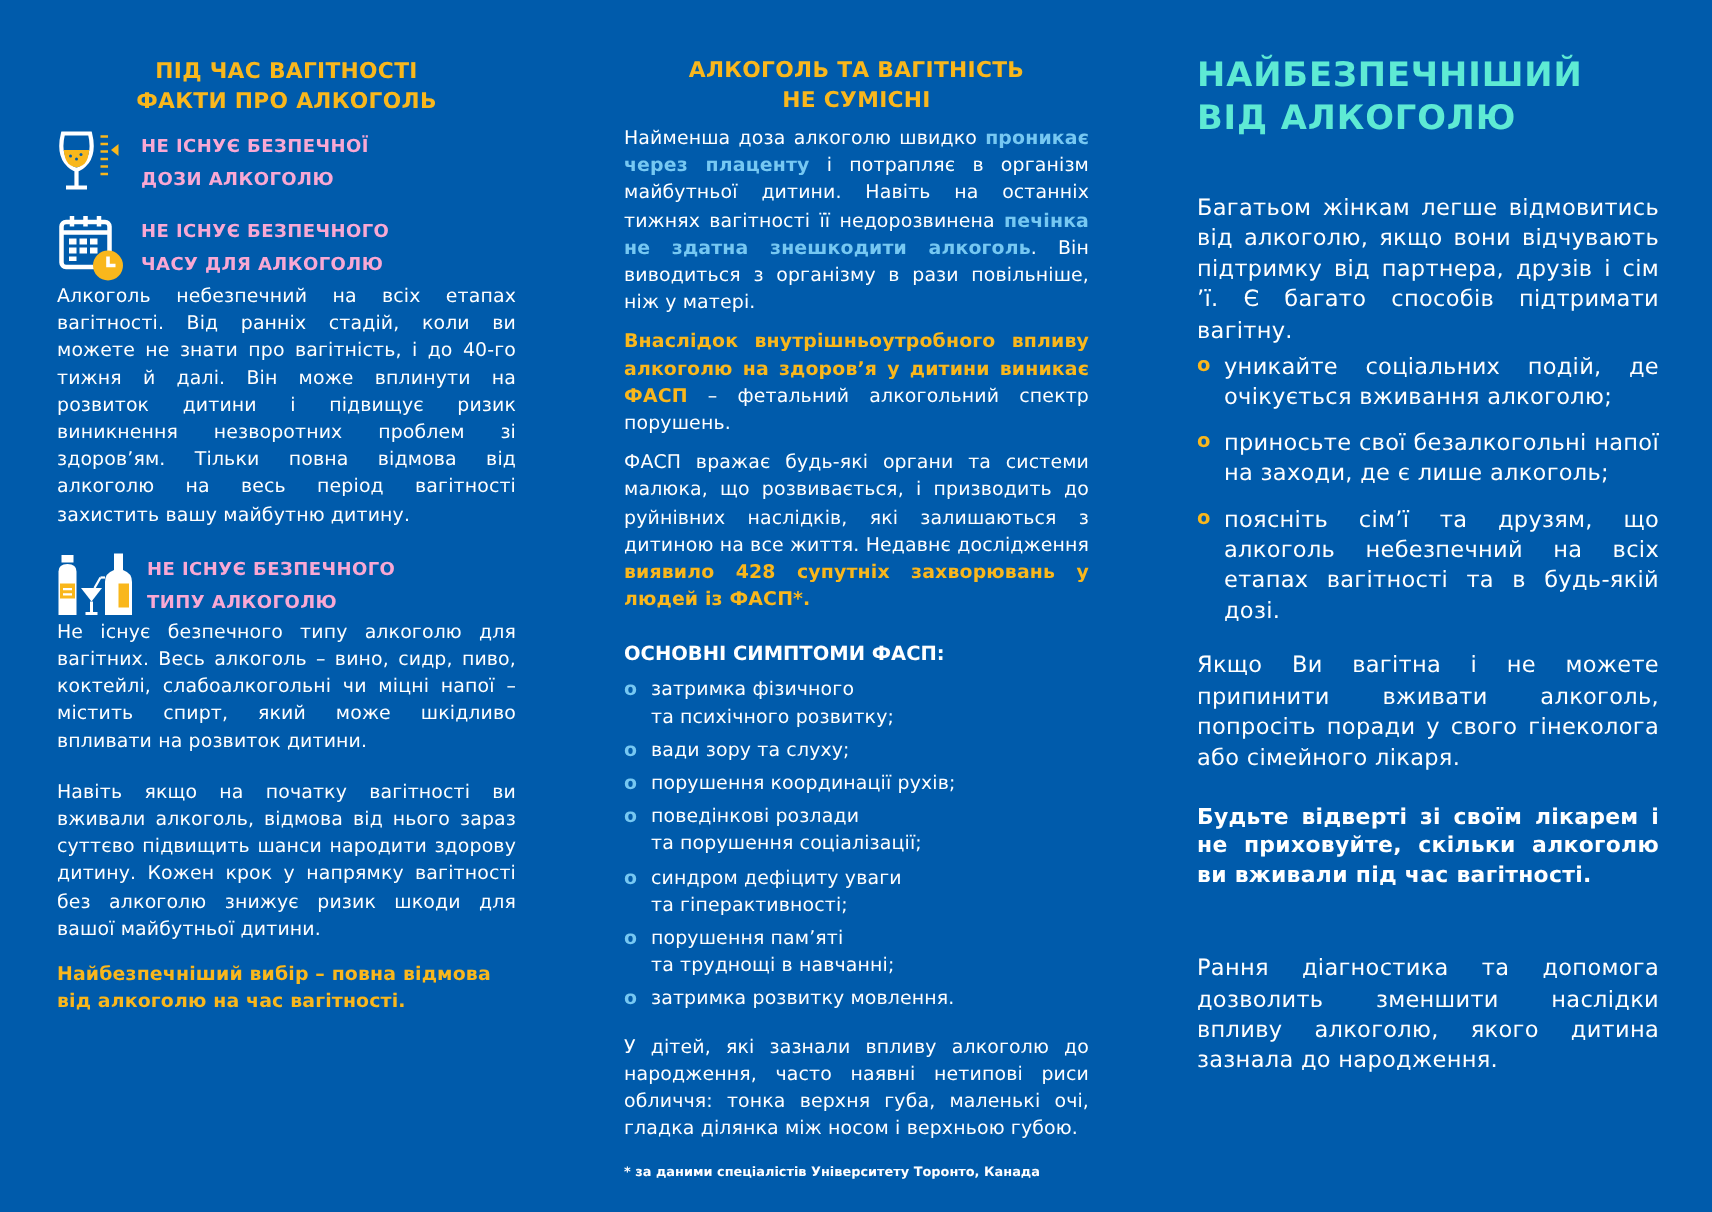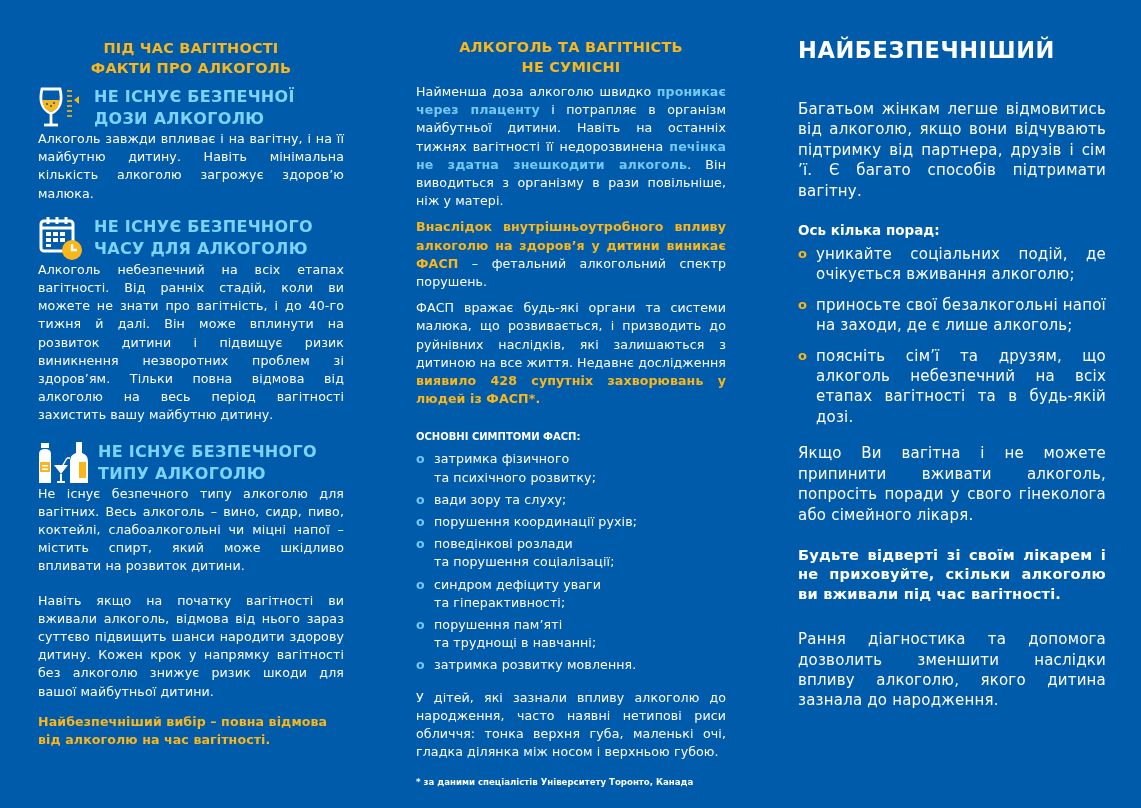--- a/index.html
+++ b/index.html
@@ -22,38 +22,38 @@
     text-align:center; font-weight:bold; font-size:14.5px; line-height:20px;
     letter-spacing:0.2px;
   }
   #p1 .p-title { margin-top:38px; }
   #p2 .p-title { margin-top:37px; }
 
   .fact { position:relative; }
   .fact-head { display:flex; align-items:center; }
   .fact-icon { flex:0 0 auto; display:flex; align-items:center; }
   .fact-title {
-    font-weight:bold; font-size:16px; line-height:22px; color:#7dd3fc;
+    font-weight:bold; font-size:12px; line-height:22px; color:#f9a8d4;
     letter-spacing:0.3px;
   }
   .body-text {
     font-size:12.6px; line-height:18.2px; text-align:justify;
     letter-spacing:0.1px;
   }
   .bold { font-weight:bold; }
 
   ul.bul { list-style:none; margin:0; padding:0; }
   ul.bul li { position:relative; padding-left:18px; }
   ul.bul li .dot {
     position:absolute; left:0; top:0; font-weight:bold;
   }
 
   #p3 .big-title {
     margin-top:36px; font-weight:bold; font-size:22.5px; line-height:29px;
-    color:#ffffff; letter-spacing:0.6px;
+    color:#5eead4; letter-spacing:0.6px;
   }
   #p3 .txt {
     font-size:15px; line-height:20.4px; text-align:justify; letter-spacing:0.2px;
   }
 </style>
 </head>
 <body>
 
 <div class="panel" id="p1">
   <div class="p-title yellow">
@@ -81,21 +81,20 @@
               <line x1="29" y1="29" x2="34" y2="29"></line>
           </g>
           <path d="M41 9 L36 13 L41 17 Z" fill="#f9b71c"></path>
         </svg>
       </span>
       <div class="fact-title">
         <div>НЕ ІСНУЄ БЕЗПЕЧНОЇ</div>
         <div>ДОЗИ АЛКОГОЛЮ</div>
       </div>
     </div>
-    <div class="body-text">Алкоголь завжди впливає і на вагітну, і на її майбутню дитину. Навіть мінімальна кількість алкоголю загрожує здоров’ю малюка.</div>
   </div>
 
   <div class="fact" style="margin-top:12px;">
     <div class="fact-head">
       <span class="fact-icon" style="width:56px;">
         <svg width="46" height="46" viewBox="0 0 46 46">
           <rect x="3" y="6" width="32" height="30" rx="3" fill="none" stroke="#fff" stroke-width="3"></rect>
           <line x1="3" y1="13" x2="35" y2="13" stroke="#fff" stroke-width="3"></line>
           <line x1="10" y1="2" x2="10" y2="9" stroke="#fff" stroke-width="3"></line>
           <line x1="19" y1="2" x2="19" y2="9" stroke="#fff" stroke-width="3"></line>
@@ -166,21 +165,21 @@
   </div>
 
   <div class="body-text" style="margin-top:8px;">
     <span class="yellow bold">Внаслідок внутрішньоутробного впливу алкоголю на здоров’я у дитини виникає ФАСП</span><span> – фетальний алкогольний спектр порушень.</span>
   </div>
 
   <div class="body-text" style="margin-top:8px;">
     <span>ФАСП вражає будь-які органи та системи малюка, що розвивається, і призводить до руйнівних наслідків, які залишаються з дитиною на все життя. Недавнє дослідження </span><span class="yellow bold">виявило 428 супутніх захворювань у людей із ФАСП*.</span>
   </div>
 
-  <div class="bold" style="margin-top:20px; font-size:10px; line-height:18px;">ОСНОВНІ СИМПТОМИ ФАСП:</div>
+  <div class="bold" style="margin-top:20px; font-size:13px; line-height:18px;">ОСНОВНІ СИМПТОМИ ФАСП:</div>
 
   <ul class="bul body-text" style="margin-top:4px; text-align:left;">
     <li style="margin-bottom:4px;"><span class="dot light">o</span><span style="white-space:pre-line">затримка фізичного
 та психічного розвитку;</span></li>
     <li style="margin-bottom:4px;"><span class="dot light">o</span><span style="white-space:pre-line">вади зору та слуху;</span></li>
     <li style="margin-bottom:4px;"><span class="dot light">o</span><span style="white-space:pre-line">порушення координації рухів;</span></li>
     <li style="margin-bottom:4px;"><span class="dot light">o</span><span style="white-space:pre-line">поведінкові розлади
 та порушення соціалізації;</span></li>
     <li style="margin-bottom:4px;"><span class="dot light">o</span><span style="white-space:pre-line">синдром дефіциту уваги
 та гіперактивності;</span></li>
@@ -190,30 +189,30 @@
   </ul>
 
   <div class="body-text" style="margin-top:14px;">У дітей, які зазнали впливу алкоголю до народження, часто наявні нетипові риси обличчя: тонка верхня губа, маленькі очі, гладка ділянка між носом і верхньою губою.</div>
 
   <div style="margin-top:14px; font-size:8.6px; line-height:12px; font-weight:bold;">* за даними спеціалістів Університету Торонто, Канада</div>
 </div>
 
 <div class="panel" id="p3">
   <div class="big-title">
     <div>НАЙБЕЗПЕЧНІШИЙ</div>
+    <div>ВІД АЛКОГОЛЮ</div>
   </div>
 
   <div class="txt" style="margin-top:34px;">Багатьом жінкам легше відмовитись від алкоголю, якщо вони відчувають підтримку від партнера, друзів і сім ’ї. Є багато способів підтримати вагітну.</div>
 
-  <div class="bold" style="margin-top:20px; font-size:13.5px; line-height:19px;">Ось кілька порад:</div>
 
   <ul class="bul txt" style="margin-top:4px;">
     <li style="margin-bottom:10px;"><span class="dot yellow" style="font-size:13px;">o</span><span>уникайте соціальних подій, де очікується вживання алкоголю;</span></li>
     <li style="margin-bottom:10px;"><span class="dot yellow" style="font-size:13px;">o</span><span>приносьте свої безалкогольні напої на заходи, де є лише алкоголь;</span></li>
     <li><span class="dot yellow" style="font-size:13px;">o</span><span>поясніть сім’ї та друзям, що алкоголь небезпечний на всіх етапах вагітності та в будь-якій дозі.</span></li>
   </ul>
 
   <div class="txt" style="margin-top:16px;">Якщо Ви вагітна і не можете припинити вживати алкоголь, попросіть поради у свого гінеколога або сімейного лікаря.</div>
 
   <div class="txt bold" style="margin-top:20px; font-size:14.6px; line-height:19.4px;">Будьте відверті зі своїм лікарем і не приховуйте, скільки алкоголю ви вживали під час вагітності.</div>
 
-  <div class="txt" style="margin-top:26px;">Рання діагностика та допомога дозволить зменшити наслідки впливу алкоголю, якого дитина зазнала до народження.</div>
+  <div class="txt" style="margin-top:42px;">Рання діагностика та допомога дозволить зменшити наслідки впливу алкоголю, якого дитина зазнала до народження.</div>
 </div>
 
 </body></html>

